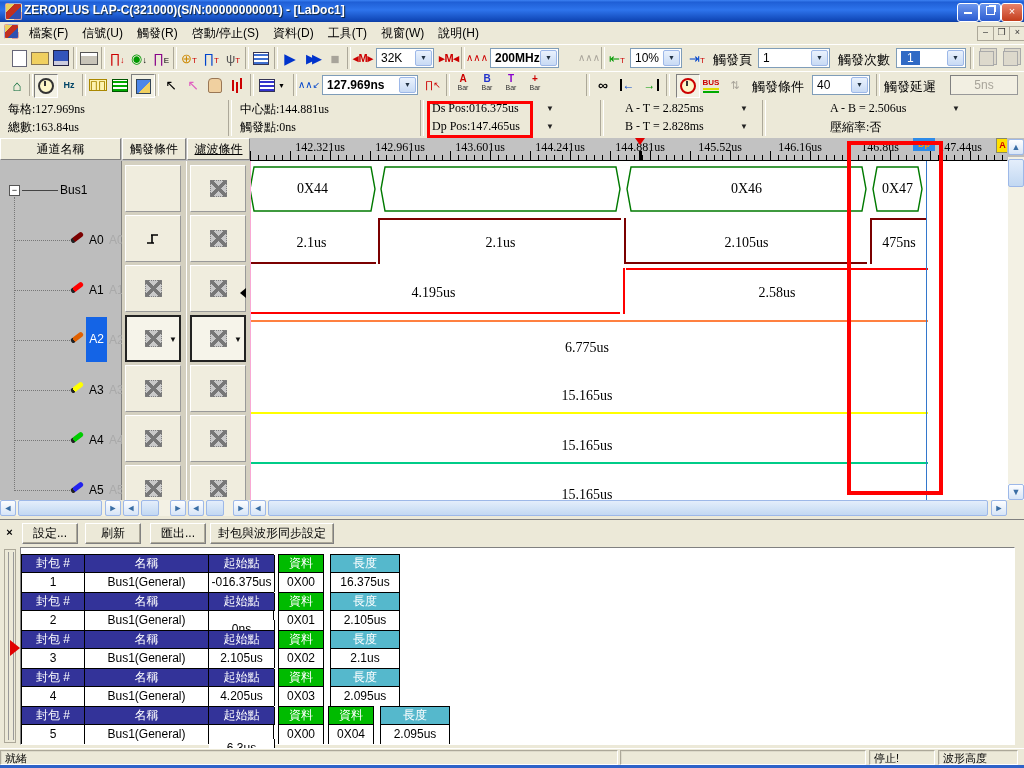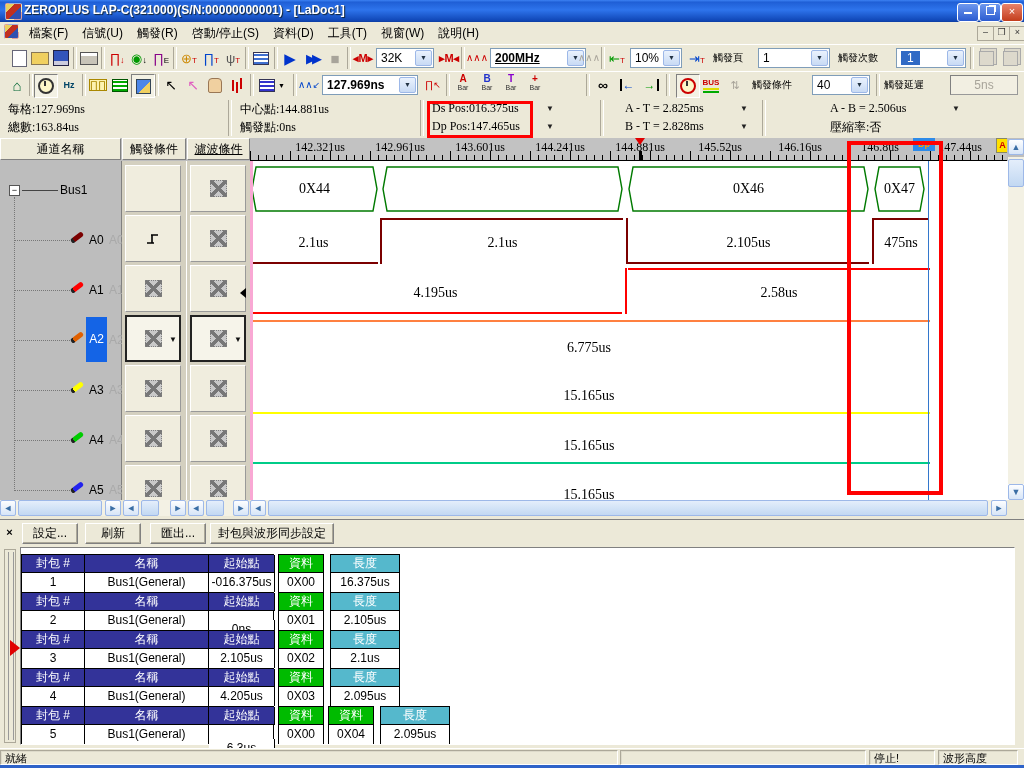--- a/index.html
+++ b/index.html
@@ -25,21 +25,21 @@
   .mdibtn{position:absolute;top:4px;width:15px;height:13px;border:1px solid #ACA899;background:#ECE9D8;
     font-size:9px;line-height:11px;text-align:center;color:#333;}
   
   .toolbar{left:0;width:1024px;height:27px;background:#ECE9D8;border-top:1px solid #fff;border-bottom:1px solid #ACA899;}
   .tbtn{position:absolute;top:2px;width:22px;height:22px;display:flex;align-items:center;justify-content:center;}
   .tsep{position:absolute;top:2px;width:2px;height:22px;border-left:1px solid #ACA899;border-right:1px solid #fff;}
   .combo{position:absolute;top:3px;height:20px;background:#fff;border:1px solid #7F9DB9;box-sizing:border-box;
     font-size:12px;line-height:18px;padding-left:4px;}
   .combo .arr{position:absolute;right:1px;top:1px;bottom:1px;width:15px;background:linear-gradient(#EAF2FD,#C8DAF4);
     border:1px solid #9DB8E8;border-radius:2px;font-size:7px;color:#234;display:flex;align-items:center;justify-content:center;}
-  .tlabel{position:absolute;top:6px;font-size:10px;white-space:nowrap;}
+  .tlabel{position:absolute;top:6px;font-size:13px;white-space:nowrap;}
   .ic{font-size:13px;line-height:1;}
   .sel{background:#316AC5;color:#fff;padding:0 6px;}
   .barstack{position:absolute;top:2px;width:22px;height:22px;text-align:center;line-height:9px;}
   .barstack .L{font-weight:bold;font-size:10px;}
   .barstack .B{font-size:7px;color:#333;display:block;}
   .minigrid{width:14px;height:11px;background:
      repeating-linear-gradient(0deg,#4070D0 0 2px,#fff 2px 4px),#4070D0;border:1px solid #335;}
   .pressed{border:1px solid #808080;border-right-color:#fff;border-bottom-color:#fff;background:#F3F1E4;}
   .disabled{color:#A8A49A;}
   .clockface{width:12px;height:12px;border:2px solid #333;border-radius:50%;position:relative;background:#FDF6C8;}
@@ -206,21 +206,21 @@
         <span class="ic" style="color:#C00;font-weight:bold;font-size:11px;">◂M▸</span>
       </span>
     <span class="combo" style="left:376px;width:58px;"><span>32K</span><span class="arr">▼</span></span>
     <span class="tbtn" style="left:438px;">
         <span class="ic" style="color:#C00;font-weight:bold;font-size:11px;">▸M◂</span>
       </span>
     <span class="tsep" style="left:461px;"></span>
     <span class="tbtn" style="left:466px;">
         <span class="ic" style="color:#C00;font-size:10px;">∧∧∧</span>
       </span>
-    <span class="combo" style="left:490px;width:96px;text-decoration:underline;"><span style="font-weight:bold;">200MHz</span><span class="arr">▼</span></span>
+    <span class="combo" style="left:490px;width:69px;"><span style="font-weight:bold;">200MHz</span><span class="arr">▼</span></span>
     <span class="tbtn" style="left:578px;">
         <span class="ic disabled" style="font-size:10px;">∧∧∧</span>
       </span>
     <span class="tsep" style="left:601px;"></span>
     <span class="tbtn" style="left:606px;">
         <span class="ic" style="color:#090;">⇤<span style="font-size:8px;color:#C00;">T</span></span>
       </span>
     <span class="combo" style="left:630px;width:52px;"><span>10%</span><span class="arr">▼</span></span>
     <span class="tbtn" style="left:686px;">
         <span class="ic" style="color:#04C;">⇥<span style="font-size:8px;color:#C00;">T</span></span>
@@ -434,21 +434,21 @@
         <div class="condcell" style="left: 3px; top: 204px;">
           <span class="xbox"></span>
         </div>
         <div class="condcell" style="left: 3px; top: 254px;">
           <span class="xbox"></span>
         </div>
         <div class="condcell" style="left: 3px; top: 304px;">
           <span class="xbox"></span>
         </div>
       </div>
-    <div id="plot" style="position:absolute;left:250px;top:0;width:757px;height:339px;background:#fff;border-left:3px solid #f9a8d4;overflow:hidden;">
+    <div id="plot" style="position:absolute;left:250px;top:0;width:757px;height:339px;background:#fff;border-left:1px solid #f9a8d4;overflow:hidden;">
         <div class="busseg" style="left: -2px; top: 5px; width: 127px; height: 46px;"><svg width="127" height="46">
             <polygon points="5,1 122,1 126,23 122,45 5,45 1,23" fill="#FFFFFF" stroke="#007A00" stroke-width="1.4"></polygon>
           </svg><span class="lbl">0X44</span></div>
         <div class="busseg" style="left: 129px; top: 5px; width: 241px; height: 46px;"><svg width="241" height="46">
             <polygon points="5,1 236,1 240,23 236,45 5,45 1,23" fill="#FFFFFF" stroke="#007A00" stroke-width="1.4"></polygon>
           </svg></div>
         <div class="busseg" style="left: 375px; top: 5px; width: 241px; height: 46px;"><svg width="241" height="46">
             <polygon points="5,1 236,1 240,23 236,45 5,45 1,23" fill="#FFFFFF" stroke="#007A00" stroke-width="1.4"></polygon>
           </svg><span class="lbl">0X46</span></div>
         <div class="busseg" style="left: 621px; top: 5px; width: 51px; height: 46px;"><svg width="51" height="46">

